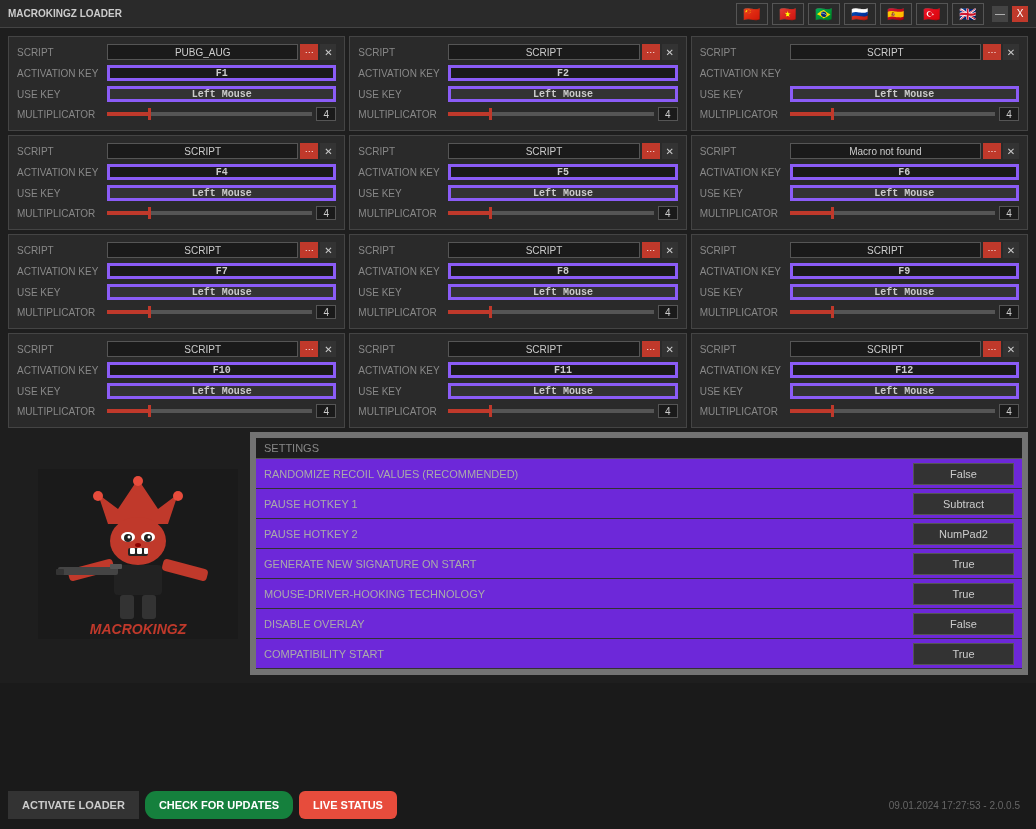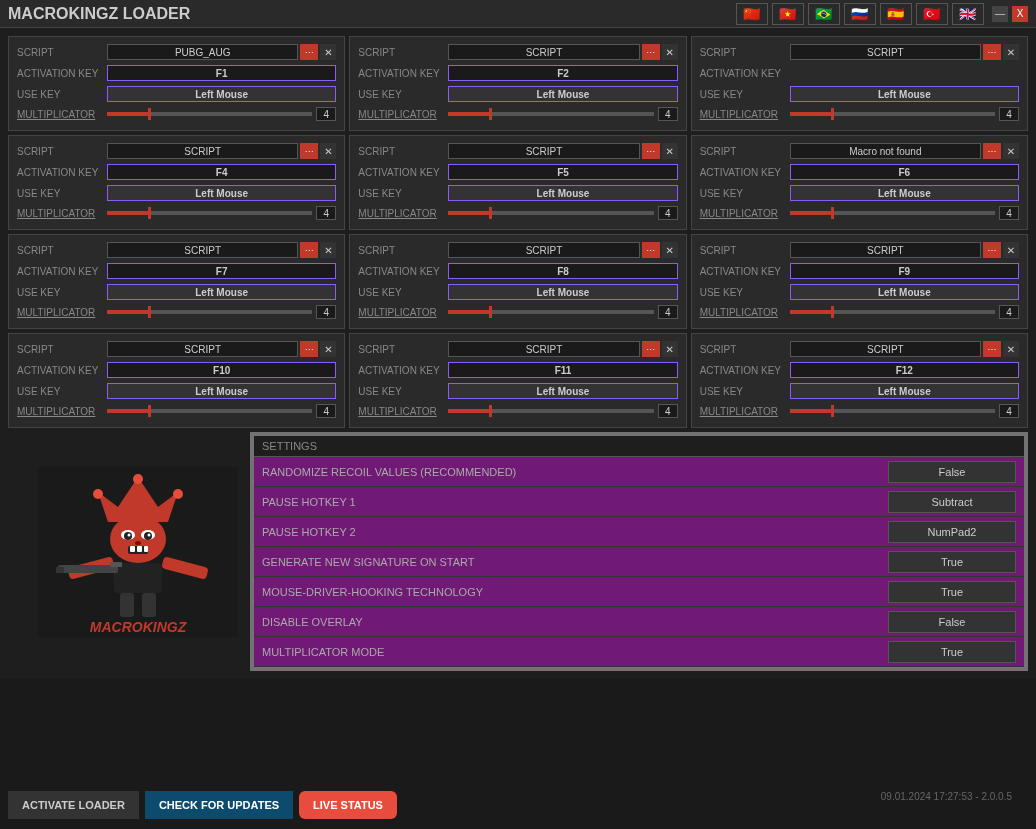--- a/index.html
+++ b/index.html
@@ -21,21 +21,21 @@
       align-items: center;
       justify-content: space-between;
       padding: 0 8px;
       border-bottom: 1px solid #444;
     }
     #titlebar-left {
       display: flex;
       align-items: flex-start;
       gap: 8px;
       color: #ccc;
-      font-size: 16px;
+      font-size: 10px;
       font-weight: bold;
     }
     #titlebar-controls {
       display: flex;
       gap: 4px;
     }
     .title-btn {
       width: 16px;
       height: 16px;
       background: #444;
@@ -95,29 +95,30 @@
     .script-label {
       color: #888;
       font-size: 10px;
       width: 90px;
       flex-shrink: 0;
     }
 
     .script-value {
       flex: 1;
       background: #1a1a1a;
-      border: 1px solid #8b5cf6;
+      border: 3px solid #8b5cf6;
       color: #ccc;
       font-size: 10px;
       padding: 1px 4px;
       height: 16px;
       display: flex;
       align-items: center;
       justify-content: center;
       font-weight: bold;
+      font-family: Liberation Mono, monospace;
     }
     .script-value.gray-bg { background: #333; }
 
     .script-buttons {
       display: flex;
       gap: 2px;
       margin-left: 2px;
     }
 
     .btn-dots {
@@ -151,21 +152,20 @@
       align-items: center;
       margin-bottom: 2px;
       height: 16px;
     }
 
     .slider-label {
       color: #888;
       font-size: 10px;
       width: 90px;
       flex-shrink: 0;
-      text-decoration: underline;
     }
 
     .slider-container {
       flex: 1;
       display: flex;
       align-items: center;
       gap: 4px;
     }
 
     .slider-track {
@@ -218,22 +218,22 @@
       font-style: italic;
     }
 
     #logo-svg {
       width: 200px;
       height: 170px;
     }
 
     #settings-panel {
       flex: 1;
-      border: 4px solid #737373;
-      background: #701a75;
+      border: 6px solid #737373;
+      background: #6d28d9;
     }
 
     #settings-title {
       background: #1e1e1e;
       color: #888;
       font-size: 11px;
       padding: 4px 8px;
       border-bottom: 1px solid #555;
     }
 
@@ -249,56 +249,57 @@
       flex: 1;
       color: #aaa;
       font-size: 11px;
     }
 
     .settings-value-btn {
       background: #333;
       border: 1px solid #555;
       color: #ccc;
       font-size: 11px;
-      width: 128px;
+      width: 101px;
       height: 22px;
       cursor: pointer;
       display: flex;
       align-items: center;
       justify-content: center;
     }
 
     
     #bottom-bar {
       position: absolute;
       bottom: 10px;
       left: 8px;
-      right: 24px;
-      display: flex;
+      right: 16px;
+      display: flex;
+      align-items: center;
       justify-content: space-between;
     }
 
     #bottom-left-btns {
       display: flex;
       gap: 6px;
     }
 
     .bottom-btn {
       padding: 6px 14px;
       border: none;
       cursor: pointer;
       font-size: 11px;
       font-weight: bold;
       height: 28px;
       display: flex;
       align-items: center;
     }
 
     .btn-activate { background: #333; color: #ccc; }
-    .btn-check { background: #0c4a6e; color: white; }
+    .btn-check { background: #15803d; color: white; border-radius: 11px; }
     .btn-live { background: #e74c3c; color: white; border-radius: 6px; }
 
     #version-text {
       color: #666;
       font-size: 10px;
     }
 
     
     .panel-header {
       display: flex;
@@ -759,21 +760,21 @@
     </div>
           <div class="settings-row">
       <span class="settings-row-label">MOUSE-DRIVER-HOOKING TECHNOLOGY</span>
       <button class="settings-value-btn">True</button>
     </div>
           <div class="settings-row">
       <span class="settings-row-label">DISABLE OVERLAY</span>
       <button class="settings-value-btn">False</button>
     </div>
           <div class="settings-row">
-      <span class="settings-row-label">MULTIPLICATOR MODE</span>
+      <span class="settings-row-label">COMPATIBILITY START</span>
       <button class="settings-value-btn">True</button>
     </div>
         </div>
     </div>
   </div>
 </div>
 
 <div id="bottom-bar">
   <div id="bottom-left-btns">
     <button class="bottom-btn btn-activate">ACTIVATE LOADER</button>

